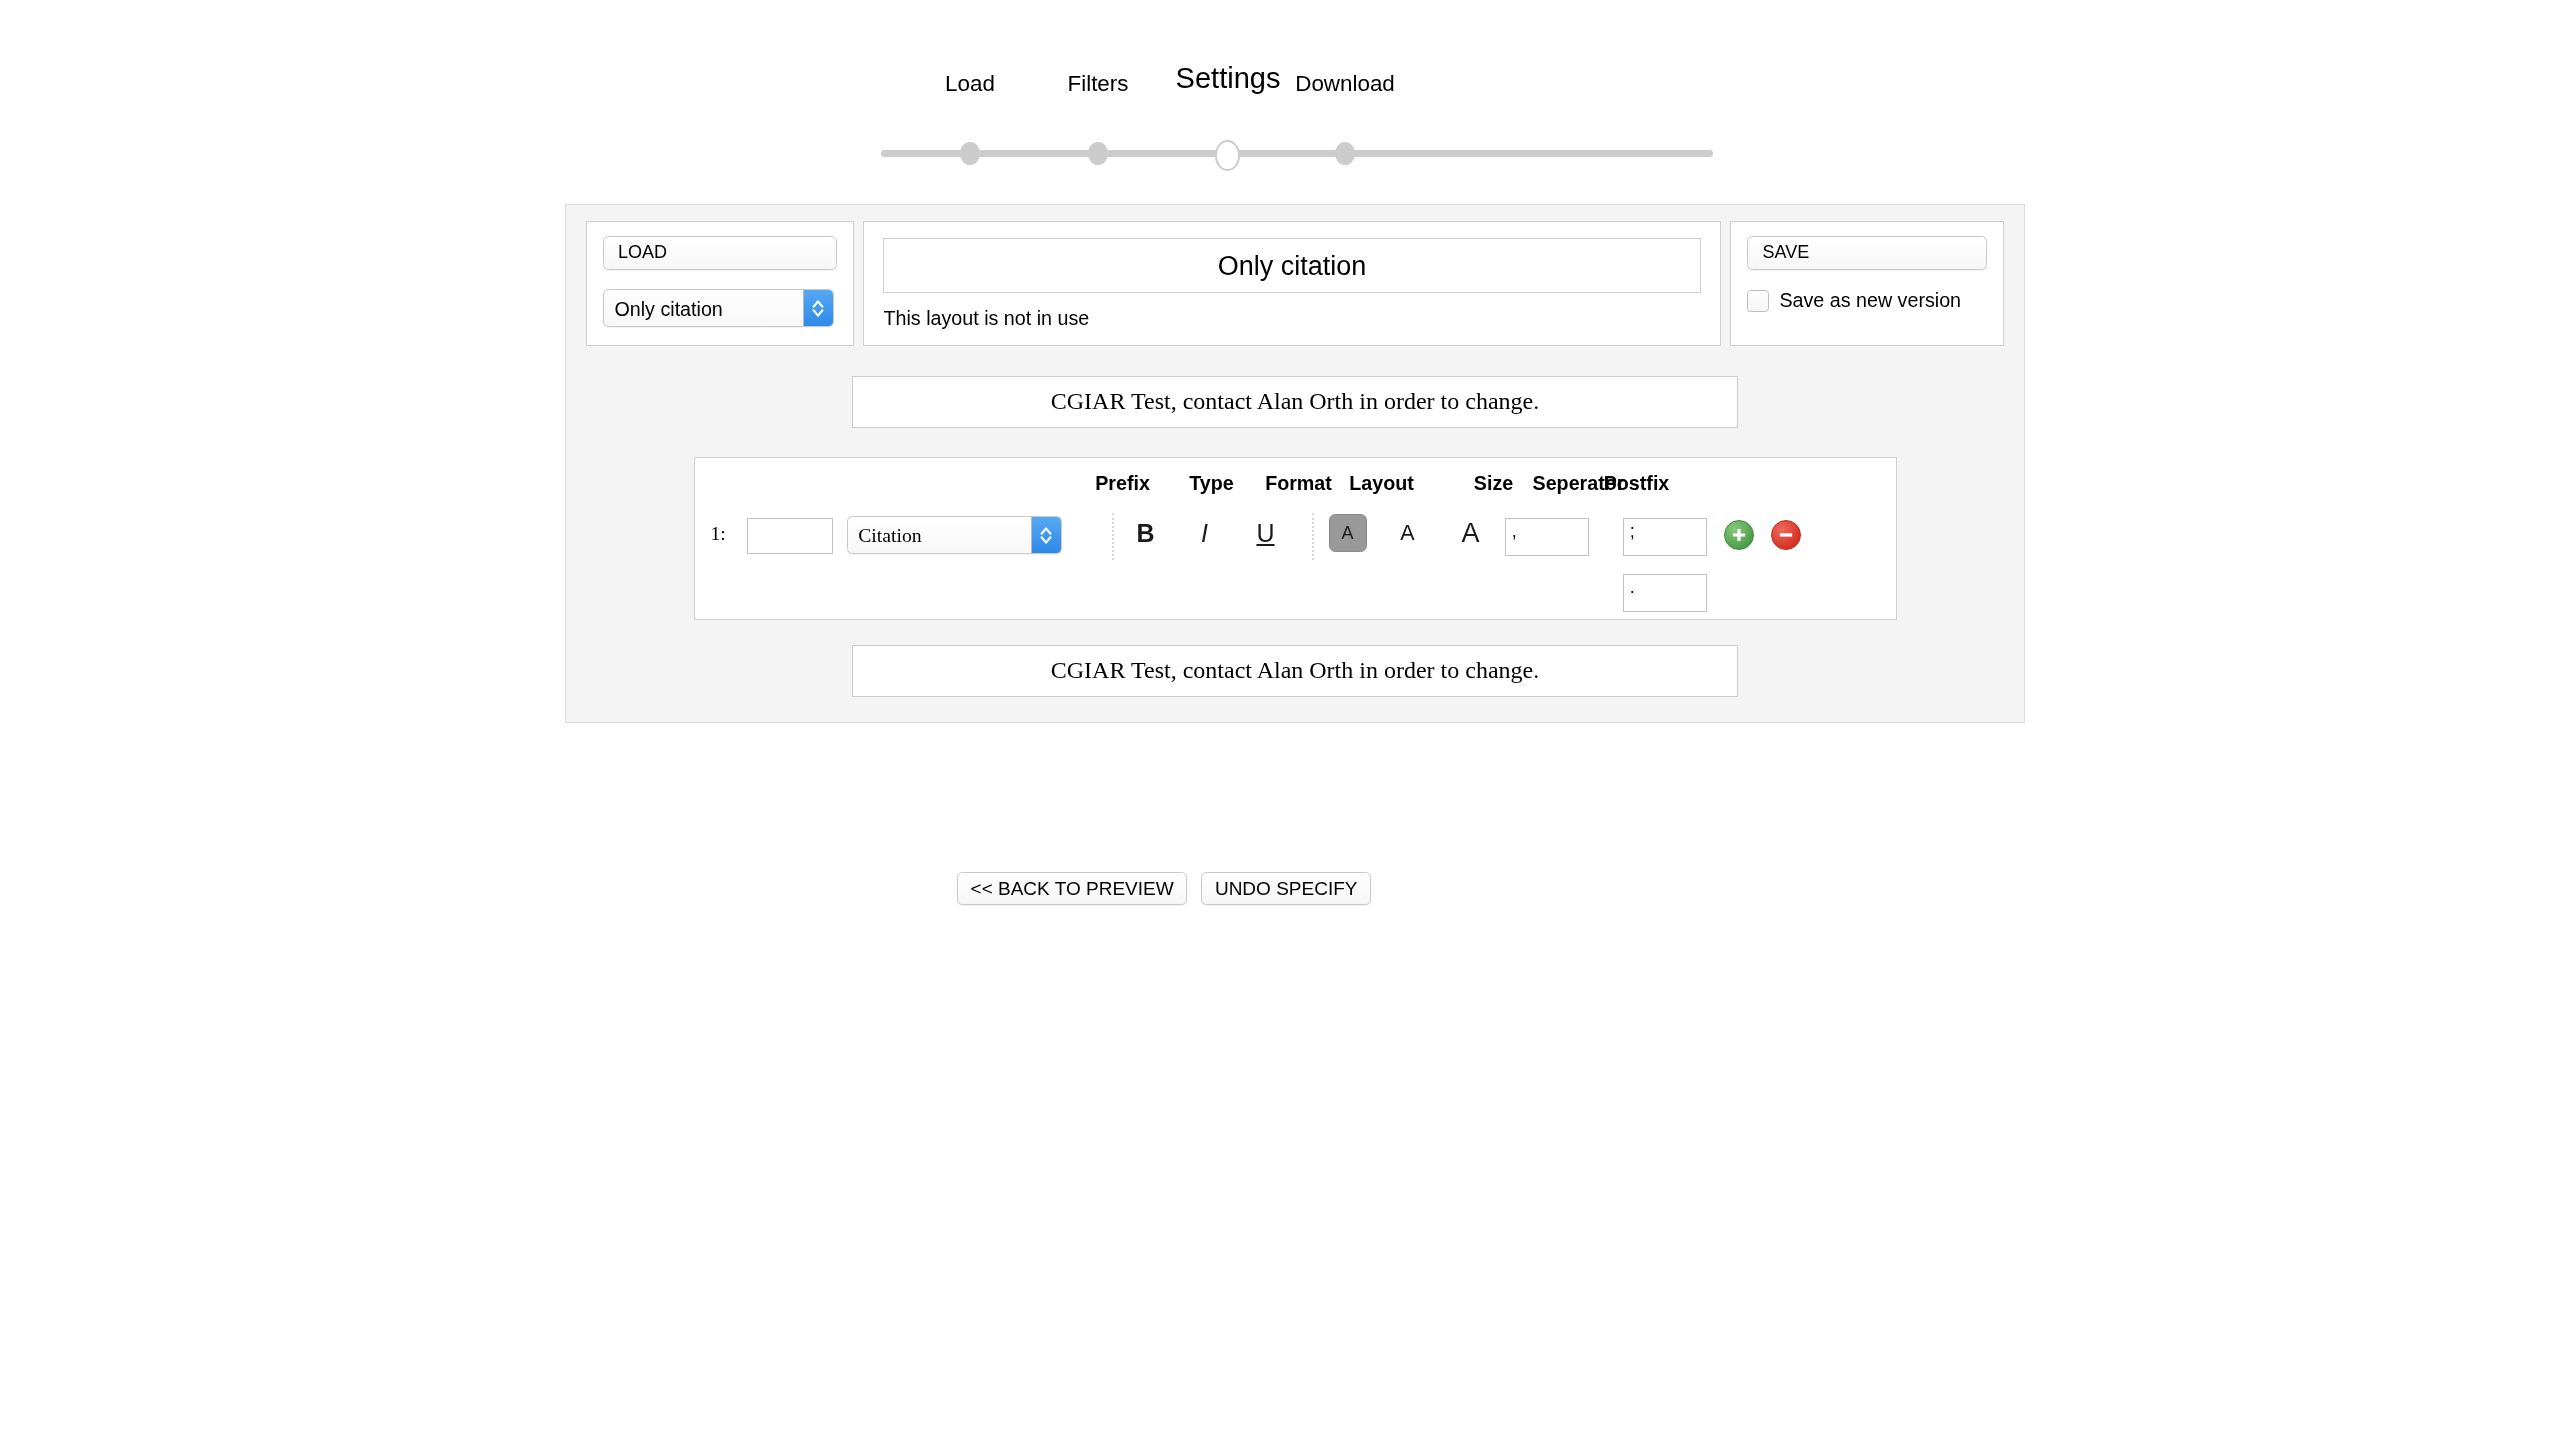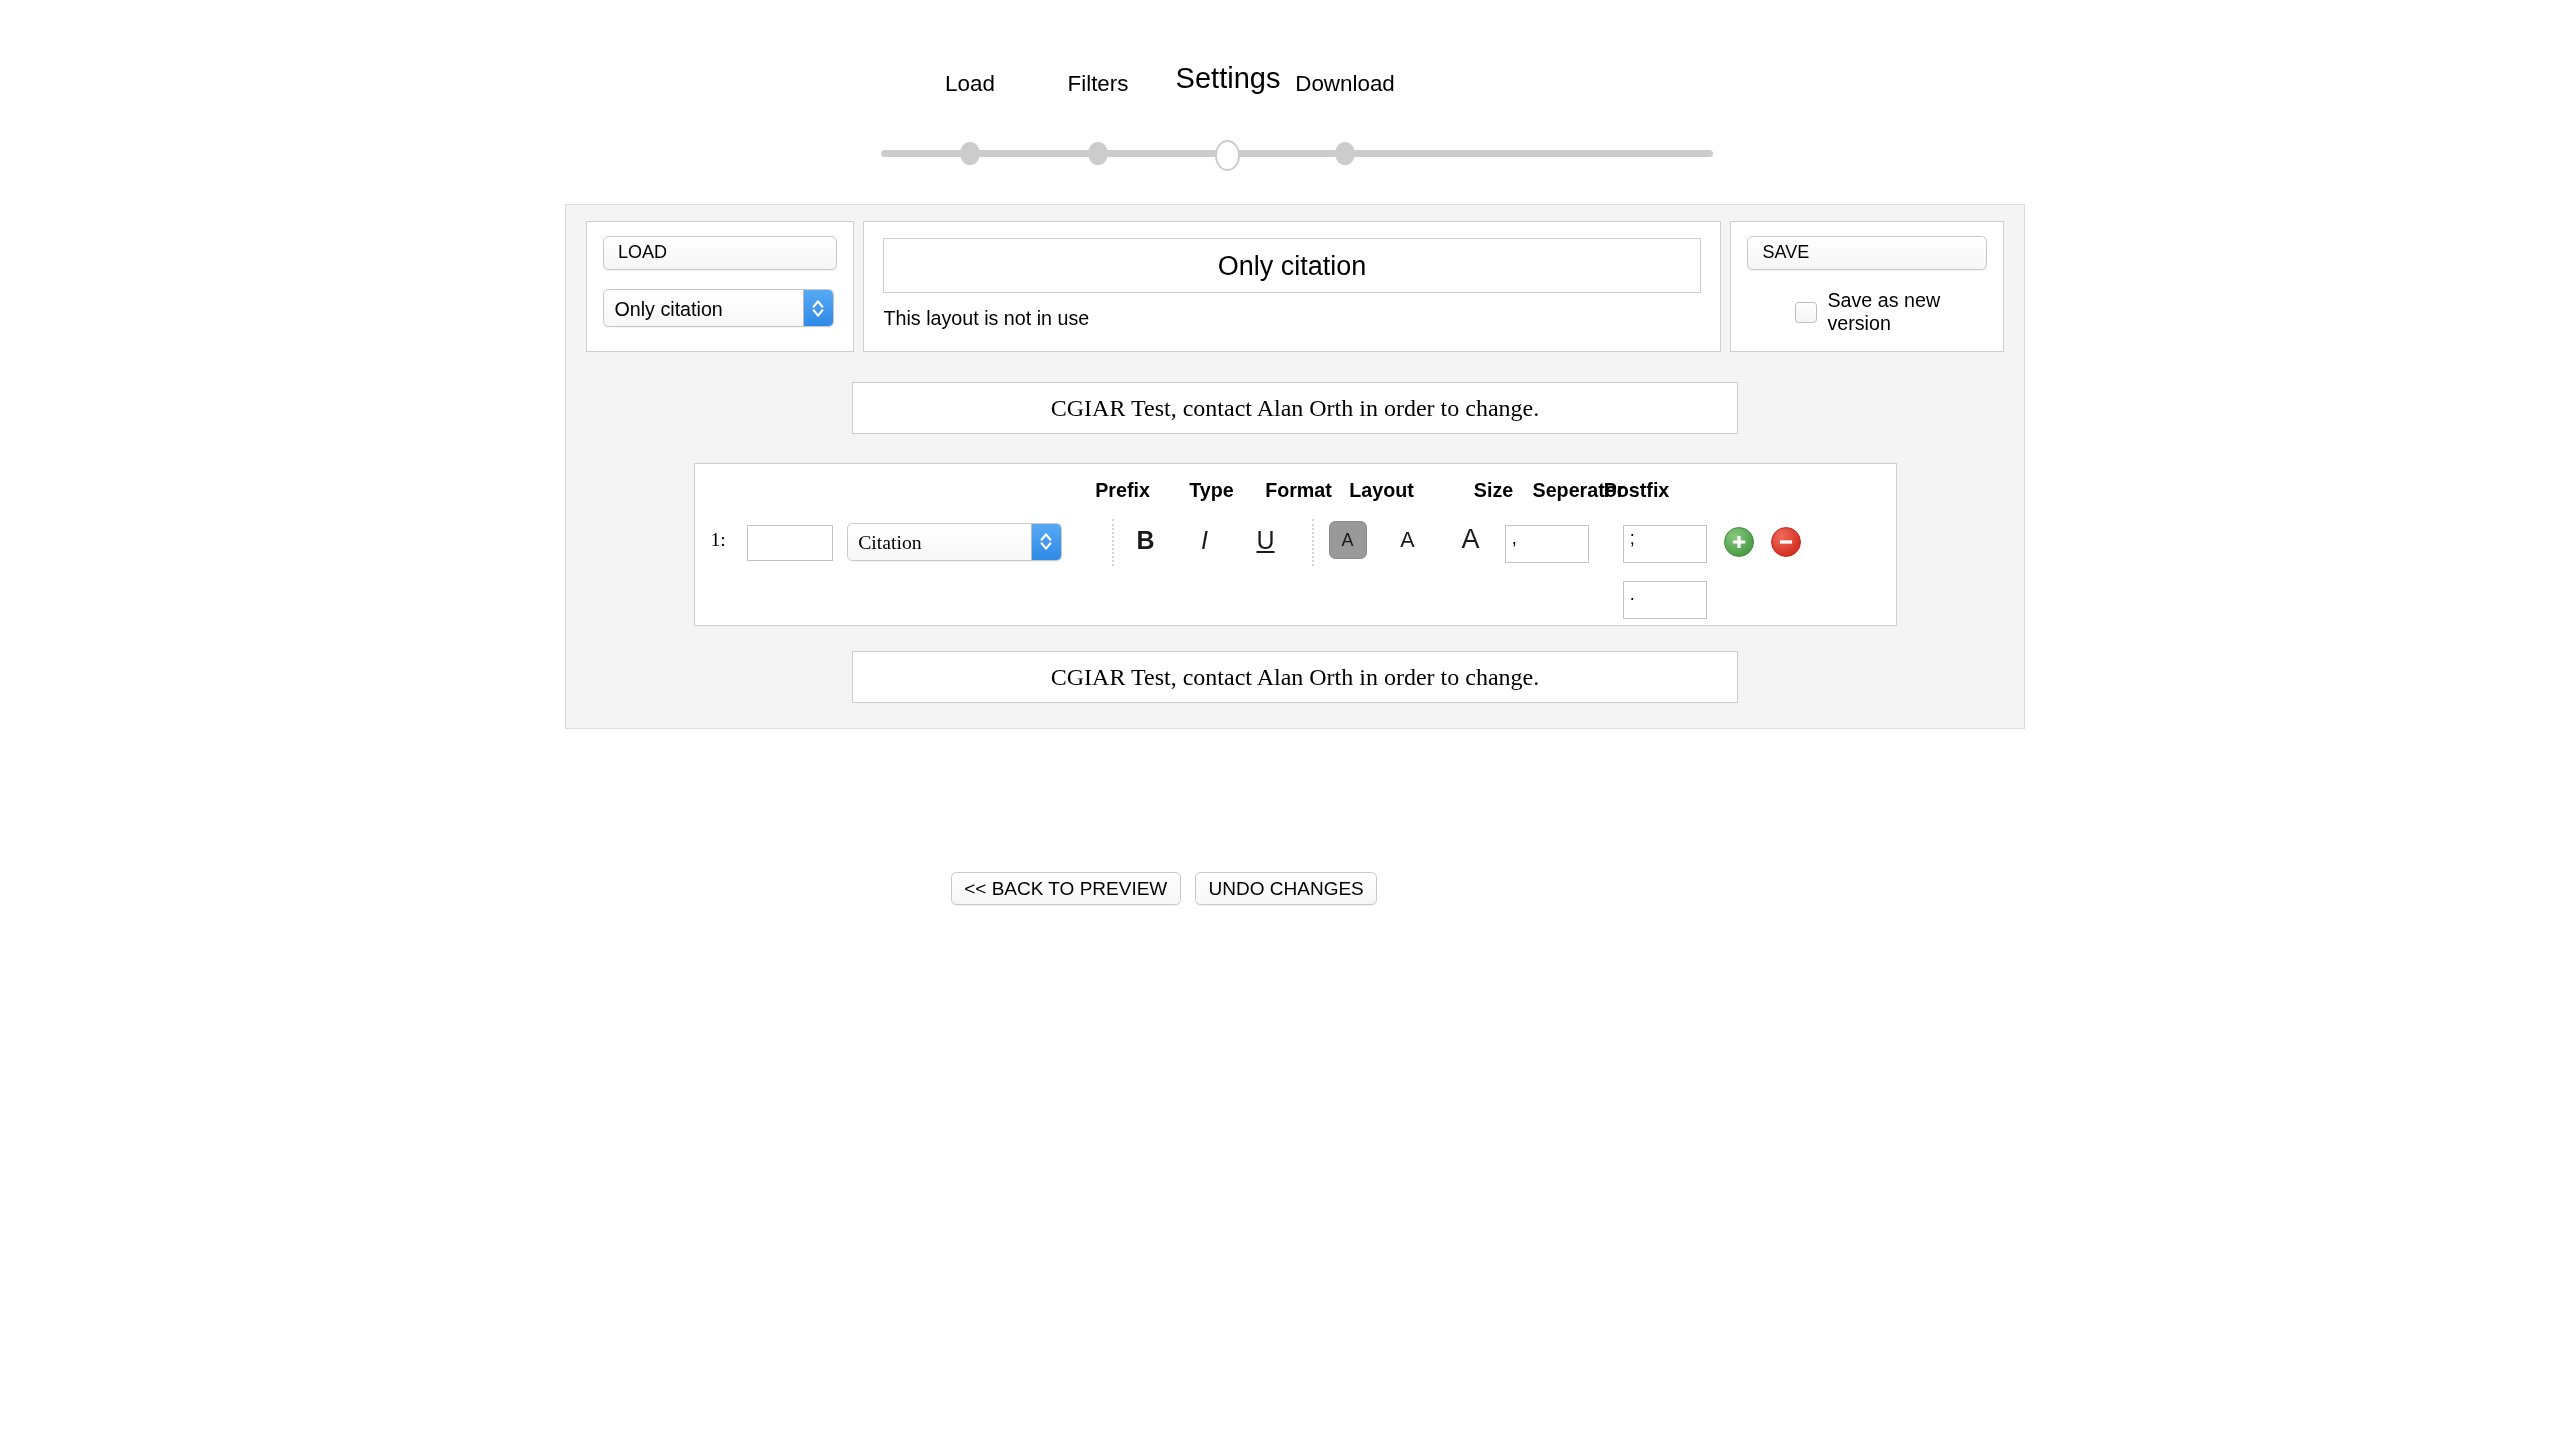--- a/index.html
+++ b/index.html
@@ -197,21 +197,20 @@
     margin-top: 14.3px;
     font-size: 19.7px;
     color: #000000;
   }
 
   .save-check-row {
     display: flex;
     align-items: center;
     margin-top: 19.7px;
     gap: 10.7px;
-    margin-left: 48px;
   }
   .checkbox {
     width: 21.5px;
     height: 21.5px;
     border: 0.9px solid #bdbdbd;
     border-radius: 3.6px;
     background: linear-gradient(#ffffff, #f4f4f4);
     box-sizing: border-box;
     flex: none;
   }
@@ -464,17 +463,17 @@
         </div>
       </div>
 
       <div class="preview-bar bottom">CGIAR Test, contact Alan Orth in order to change.</div>
 
     </div>
   </div>
 
   <div class="bottom-bar">
     <div class="btn">&lt;&lt; BACK TO PREVIEW</div>
-    <div class="btn">UNDO CHANGES</div>
+    <div class="btn">UNDO SPECIFY</div>
   </div>
 
 </div>
 
 
 </body></html>

